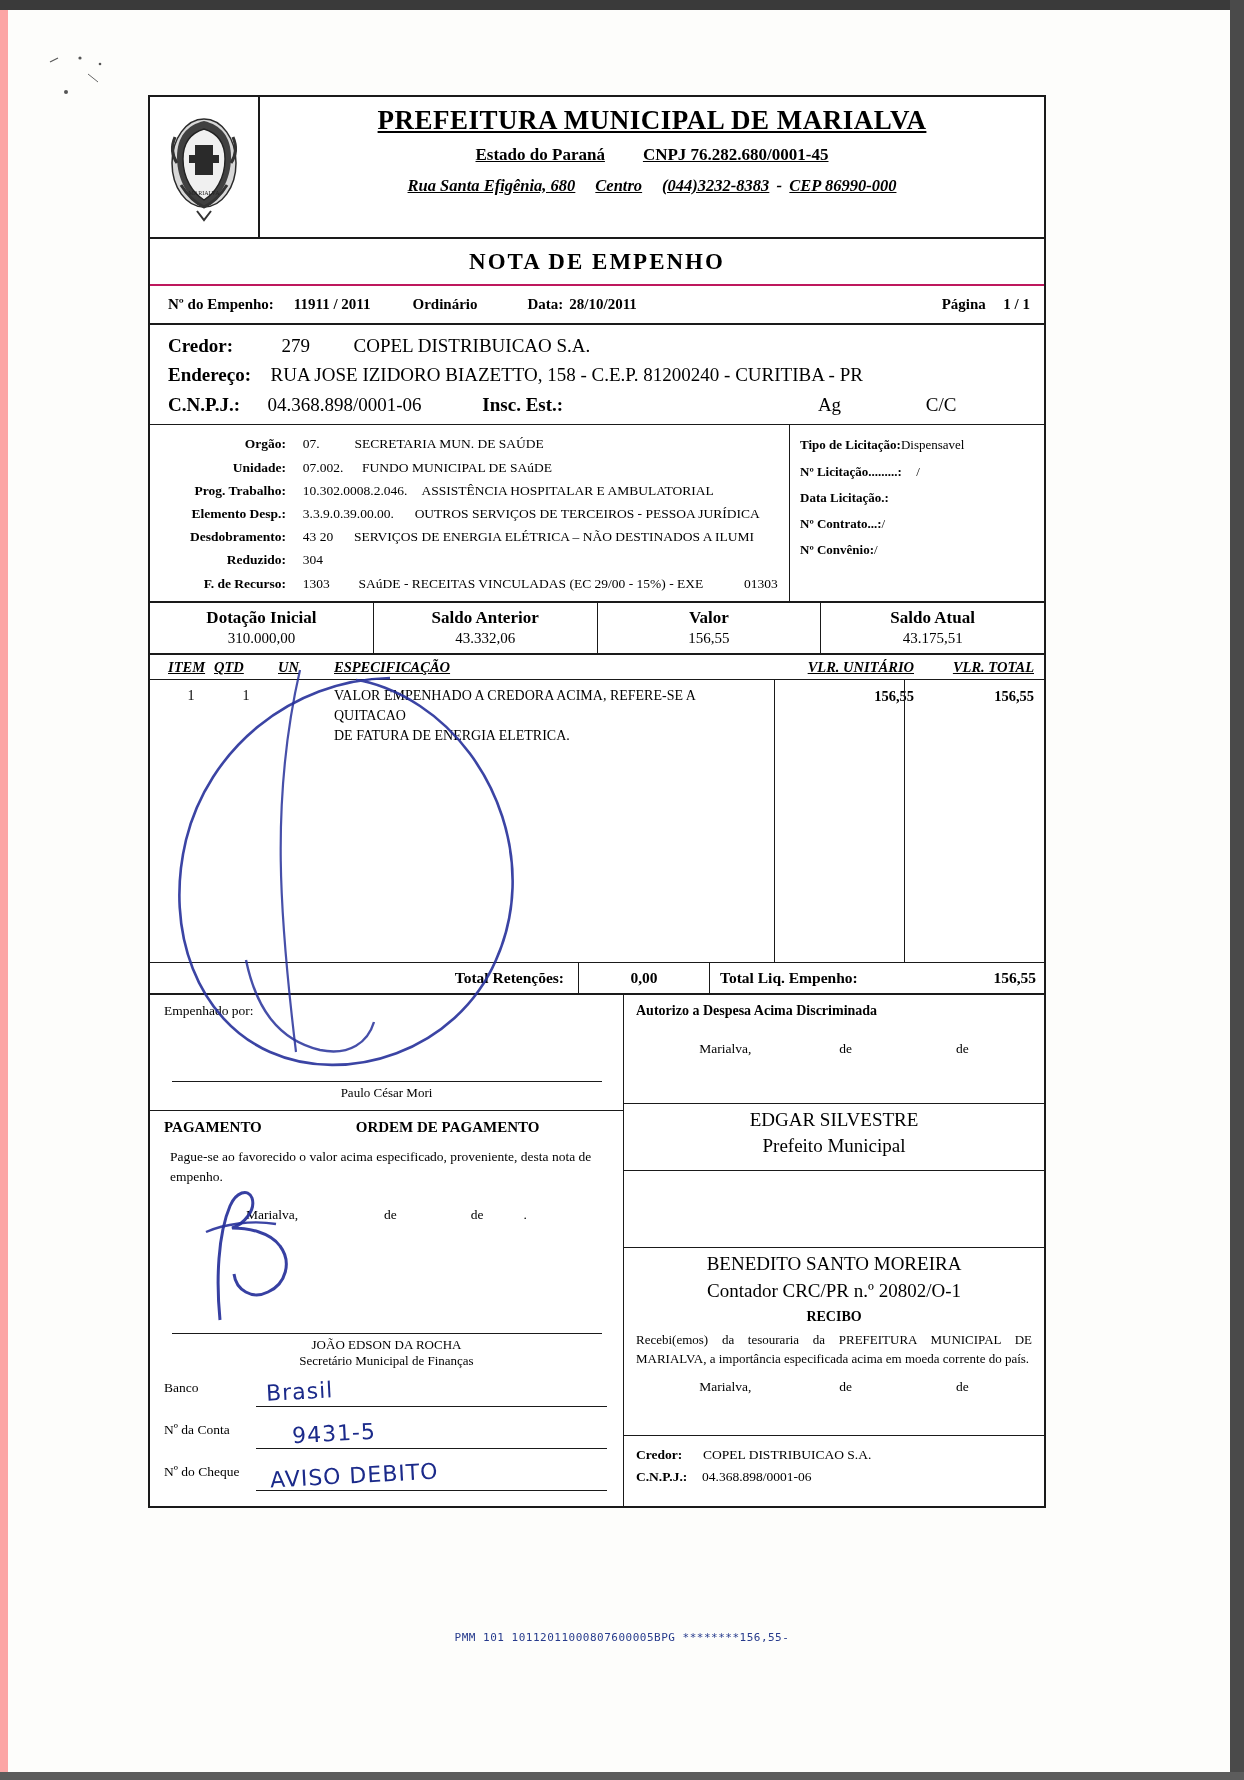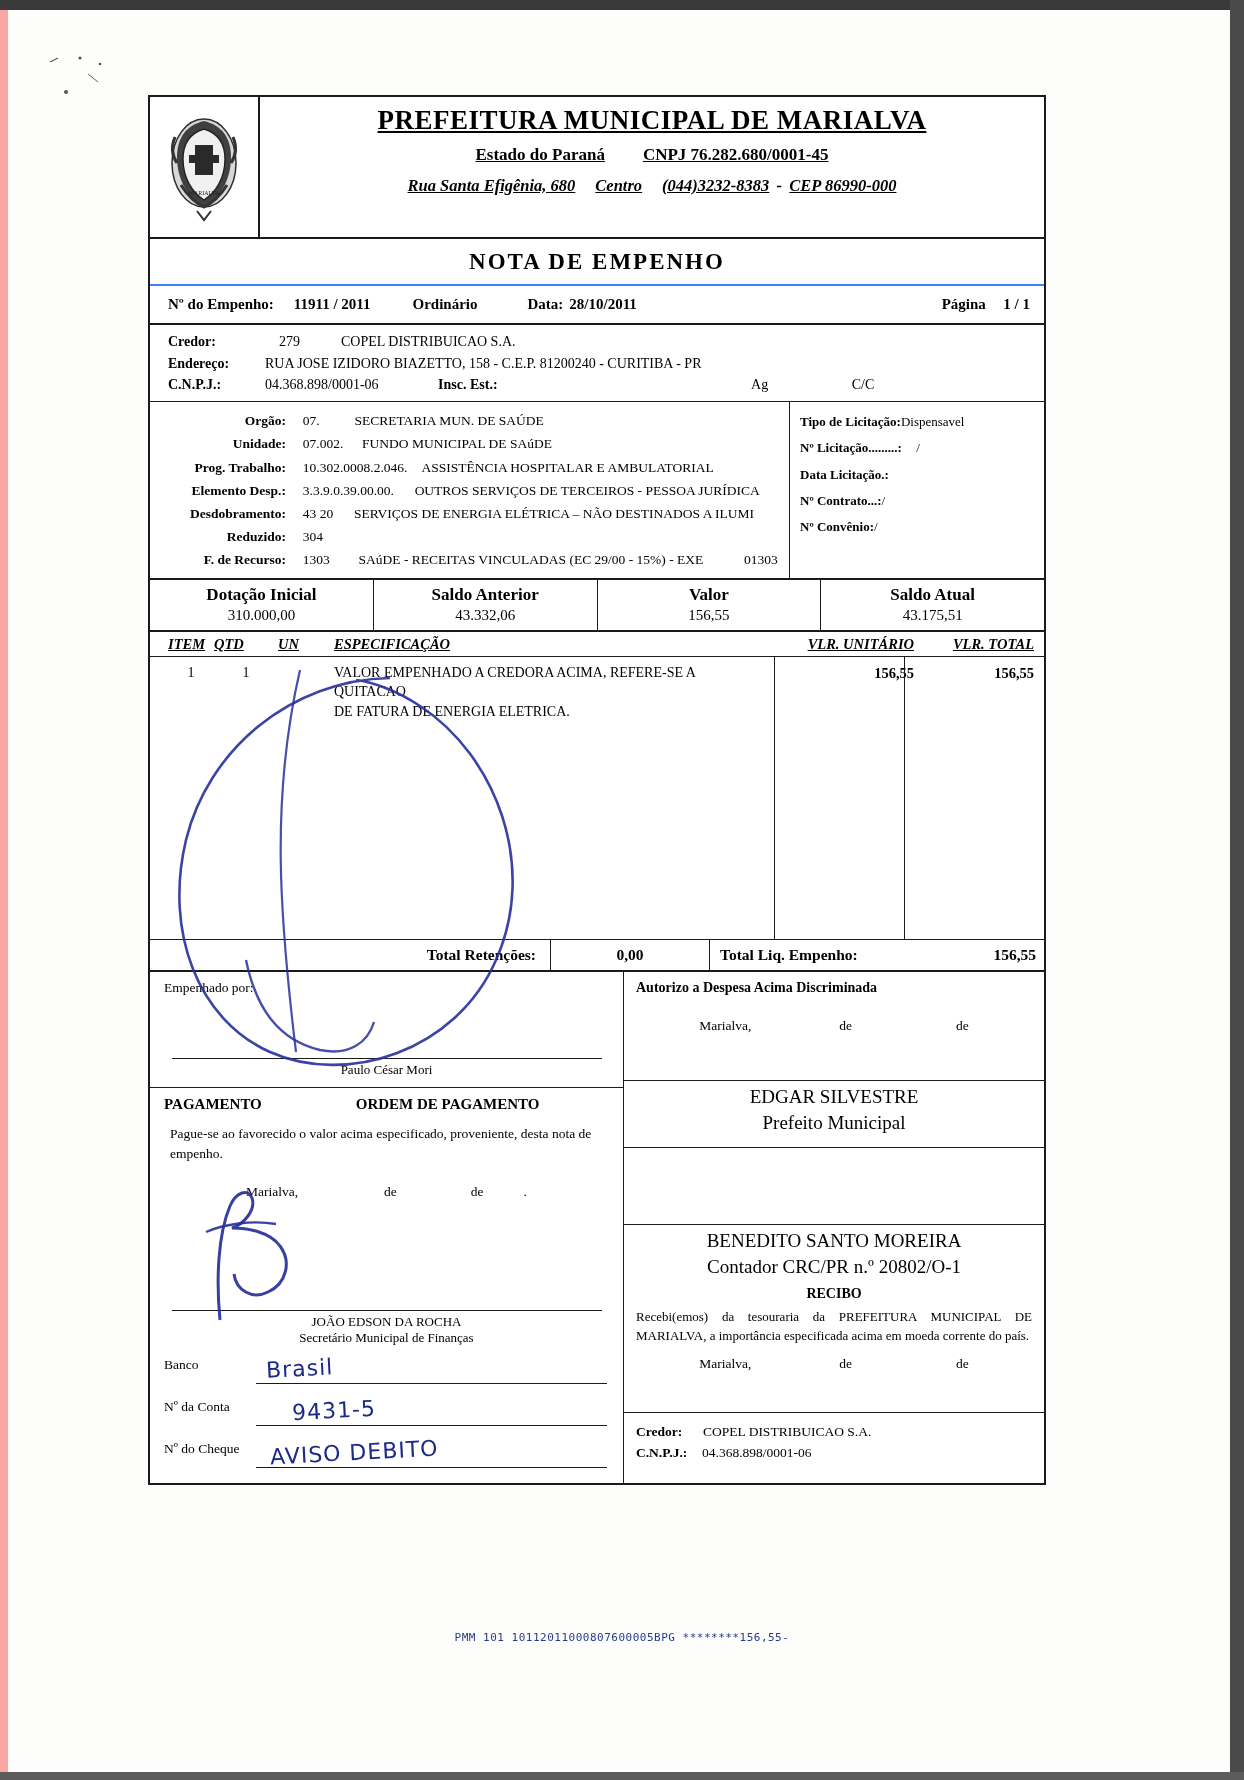--- a/index.html
+++ b/index.html
@@ -95,38 +95,38 @@
     font-style: italic;
   }
   .h-row3 .sp { display:inline-block; width: 20px; text-decoration: none;}
 
   .nota {
     text-align: center;
     font-size: 23px;
     font-weight: bold;
     letter-spacing: 2px;
     padding: 10px 0 9px 0;
-    border-bottom: 2px solid #3b82f6;
+    border-bottom: 2px solid #be185d;
   }
 
   
   .row-emp {
     display: flex;
     align-items: center;
     font-size: 15px;
     padding: 10px 14px 10px 18px;
     border-bottom: 2px solid #1a1a1a;
   }
   .row-emp b { font-weight: bold; }
   .row-emp .seg { margin-right: 6px; }
   .pg { margin-left: auto; font-weight: bold; font-size: 15px; }
 
   
   .credor {
-    font-size: 14px;
+    font-size: 19px;
     padding: 6px 10px 5px 18px;
     border-bottom: 1.5px solid #1a1a1a;
     line-height: 1.55;
   }
   .credor b { font-weight: bold; }
   .credor .lbl { display:inline-block; min-width: 80px; }
   .cred-row { white-space: nowrap; }
   .ag { display:inline-block; margin-left: 250px; }
   .cc { display:inline-block; margin-left: 80px; }
 
@@ -207,21 +207,21 @@
 
   
   .totals {
     display: flex;
     border-top: 1.5px solid #1a1a1a;
     border-bottom: 2px solid #1a1a1a;
     font-size: 15.5px;
     font-weight: bold;
   }
   .tot-l { flex: 1; text-align: right; padding: 6px 14px 6px 0; }
-  .tot-v1 { width: 130px; text-align: center; padding: 6px 14px; border-left: 1.5px solid #1a1a1a; border-right: 1.5px solid #1a1a1a;}
+  .tot-v1 { width: 130px; text-align: center; padding: 6px 0; border-left: 1.5px solid #1a1a1a; border-right: 1.5px solid #1a1a1a;}
   .tot-l2 { width: 196px; padding: 6px 0 6px 10px; }
   .tot-v2 { width: 120px; text-align: right; padding: 6px 8px 6px 0; }
 
   
   .sigwrap { display: flex; }
   .sigleft { width: 500px; border-right: 1.5px solid #1a1a1a; }
   .sigright { flex: 1; }
 
   .emp-por {
     font-size: 13.5px;

